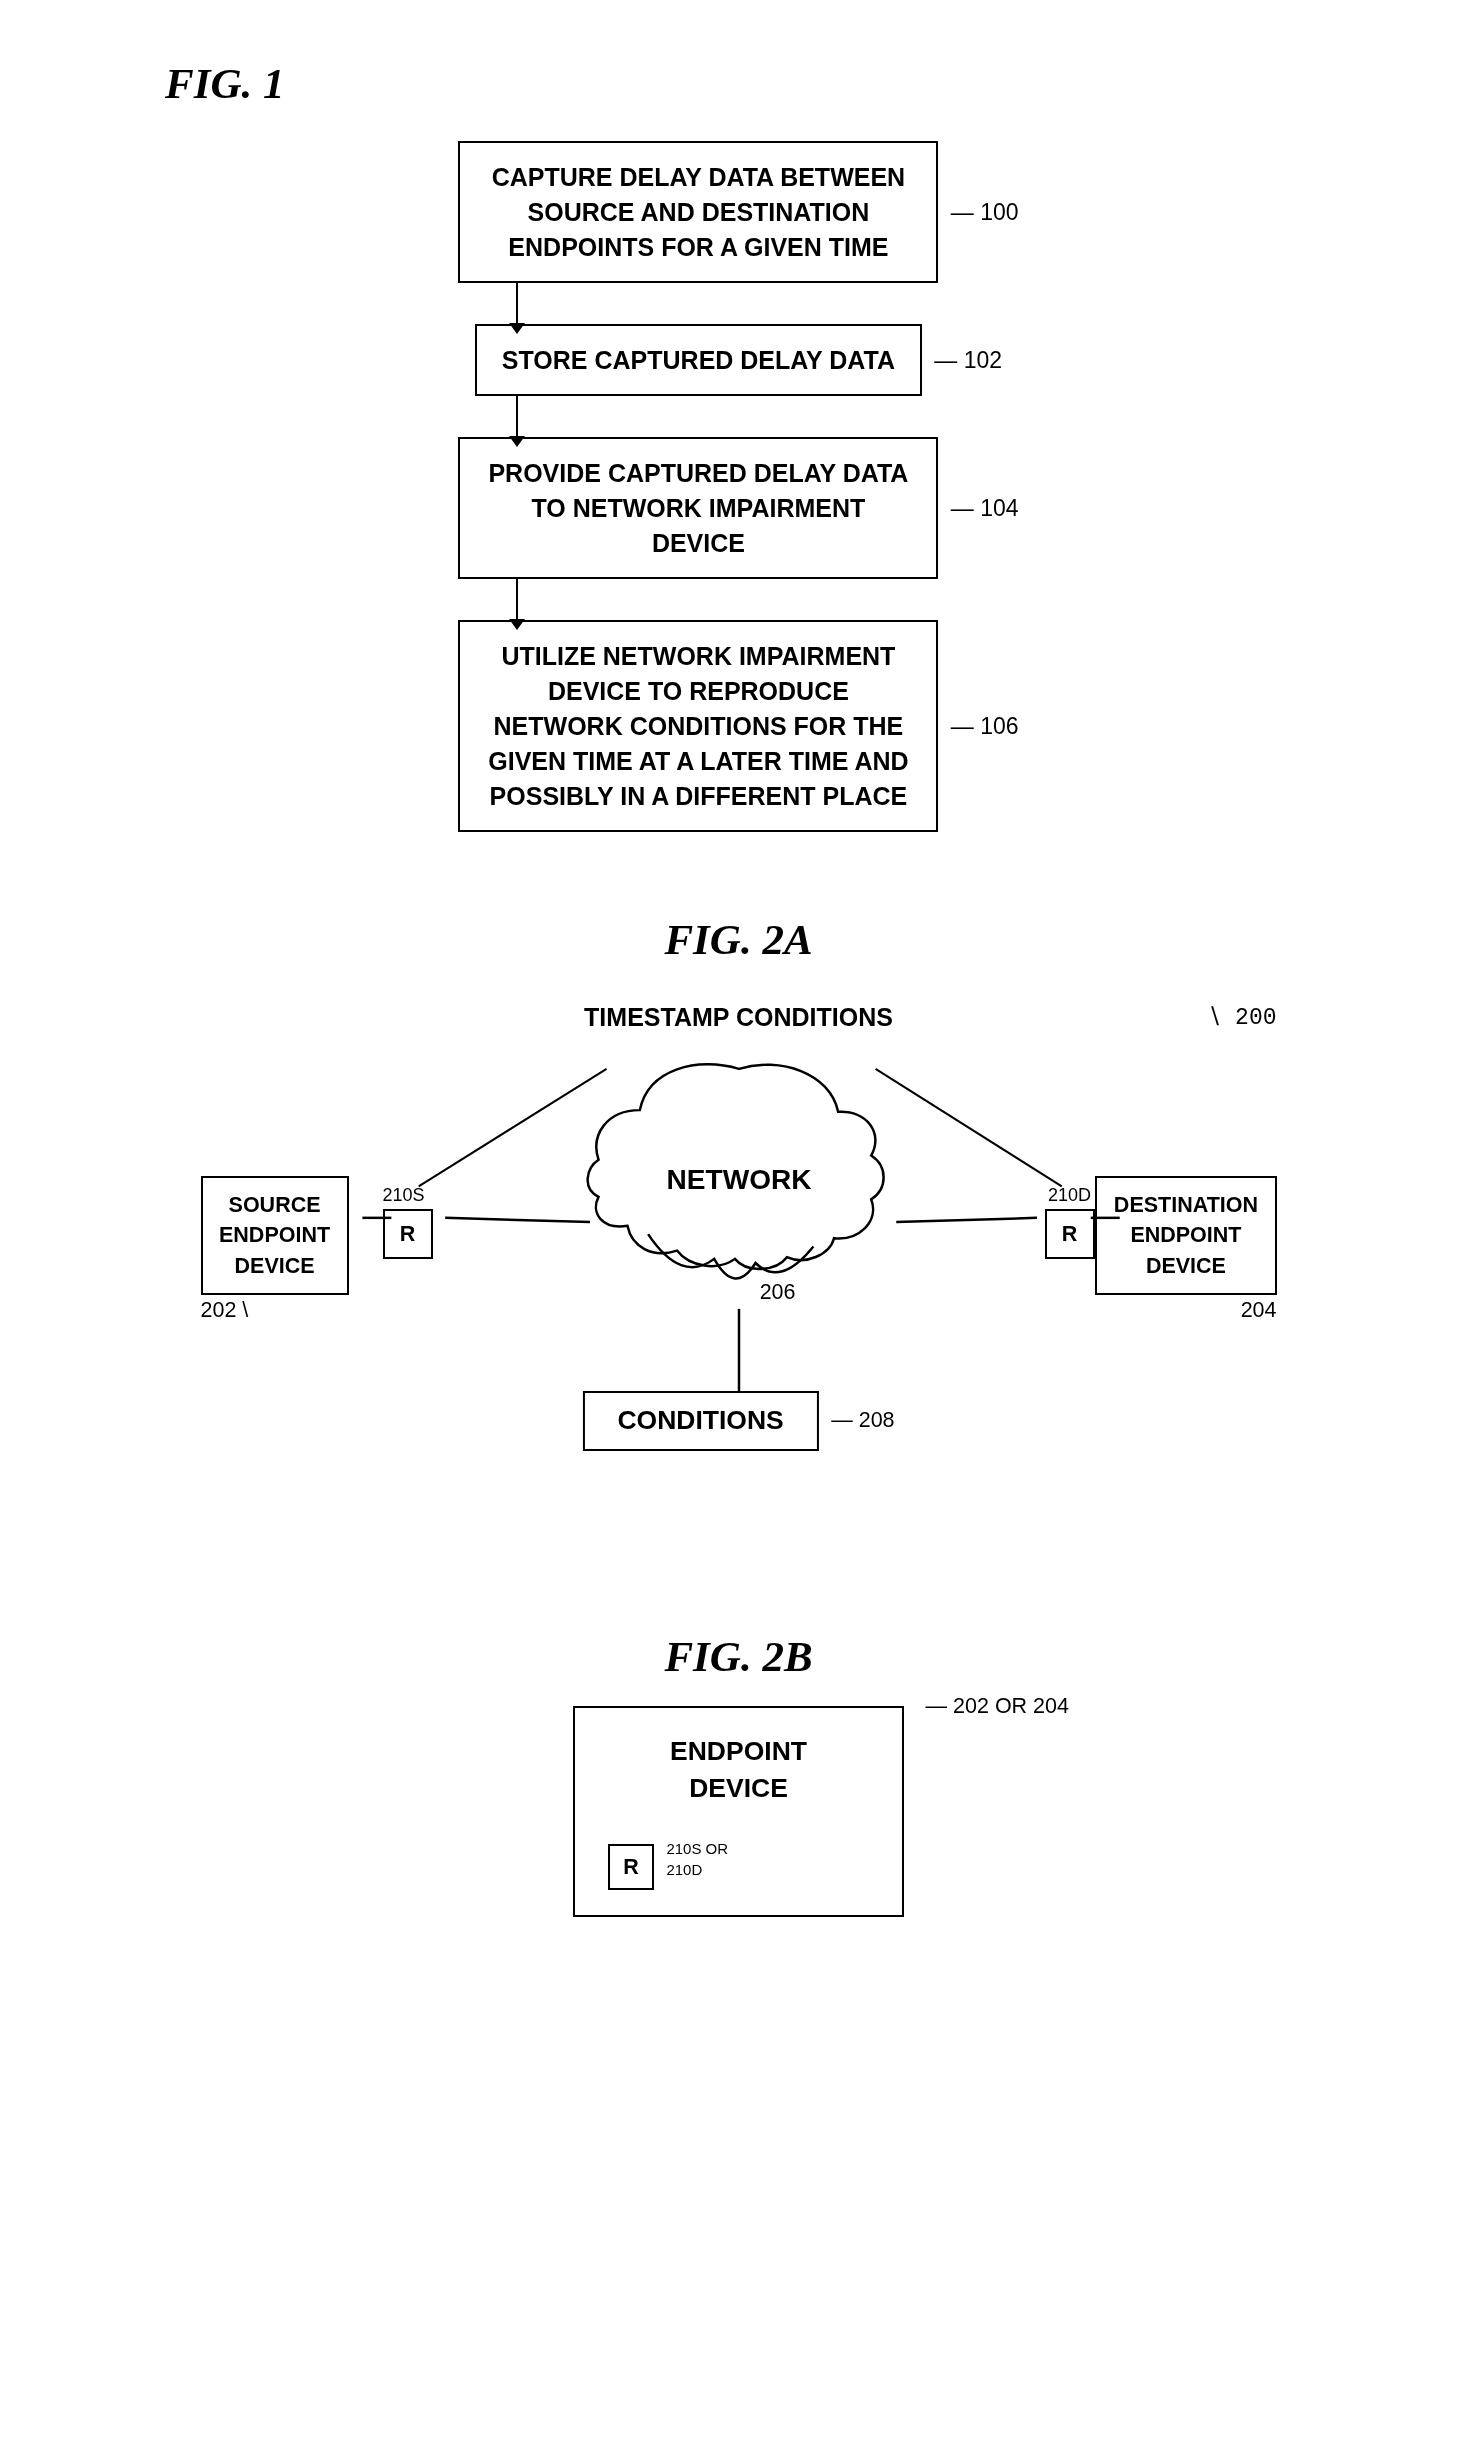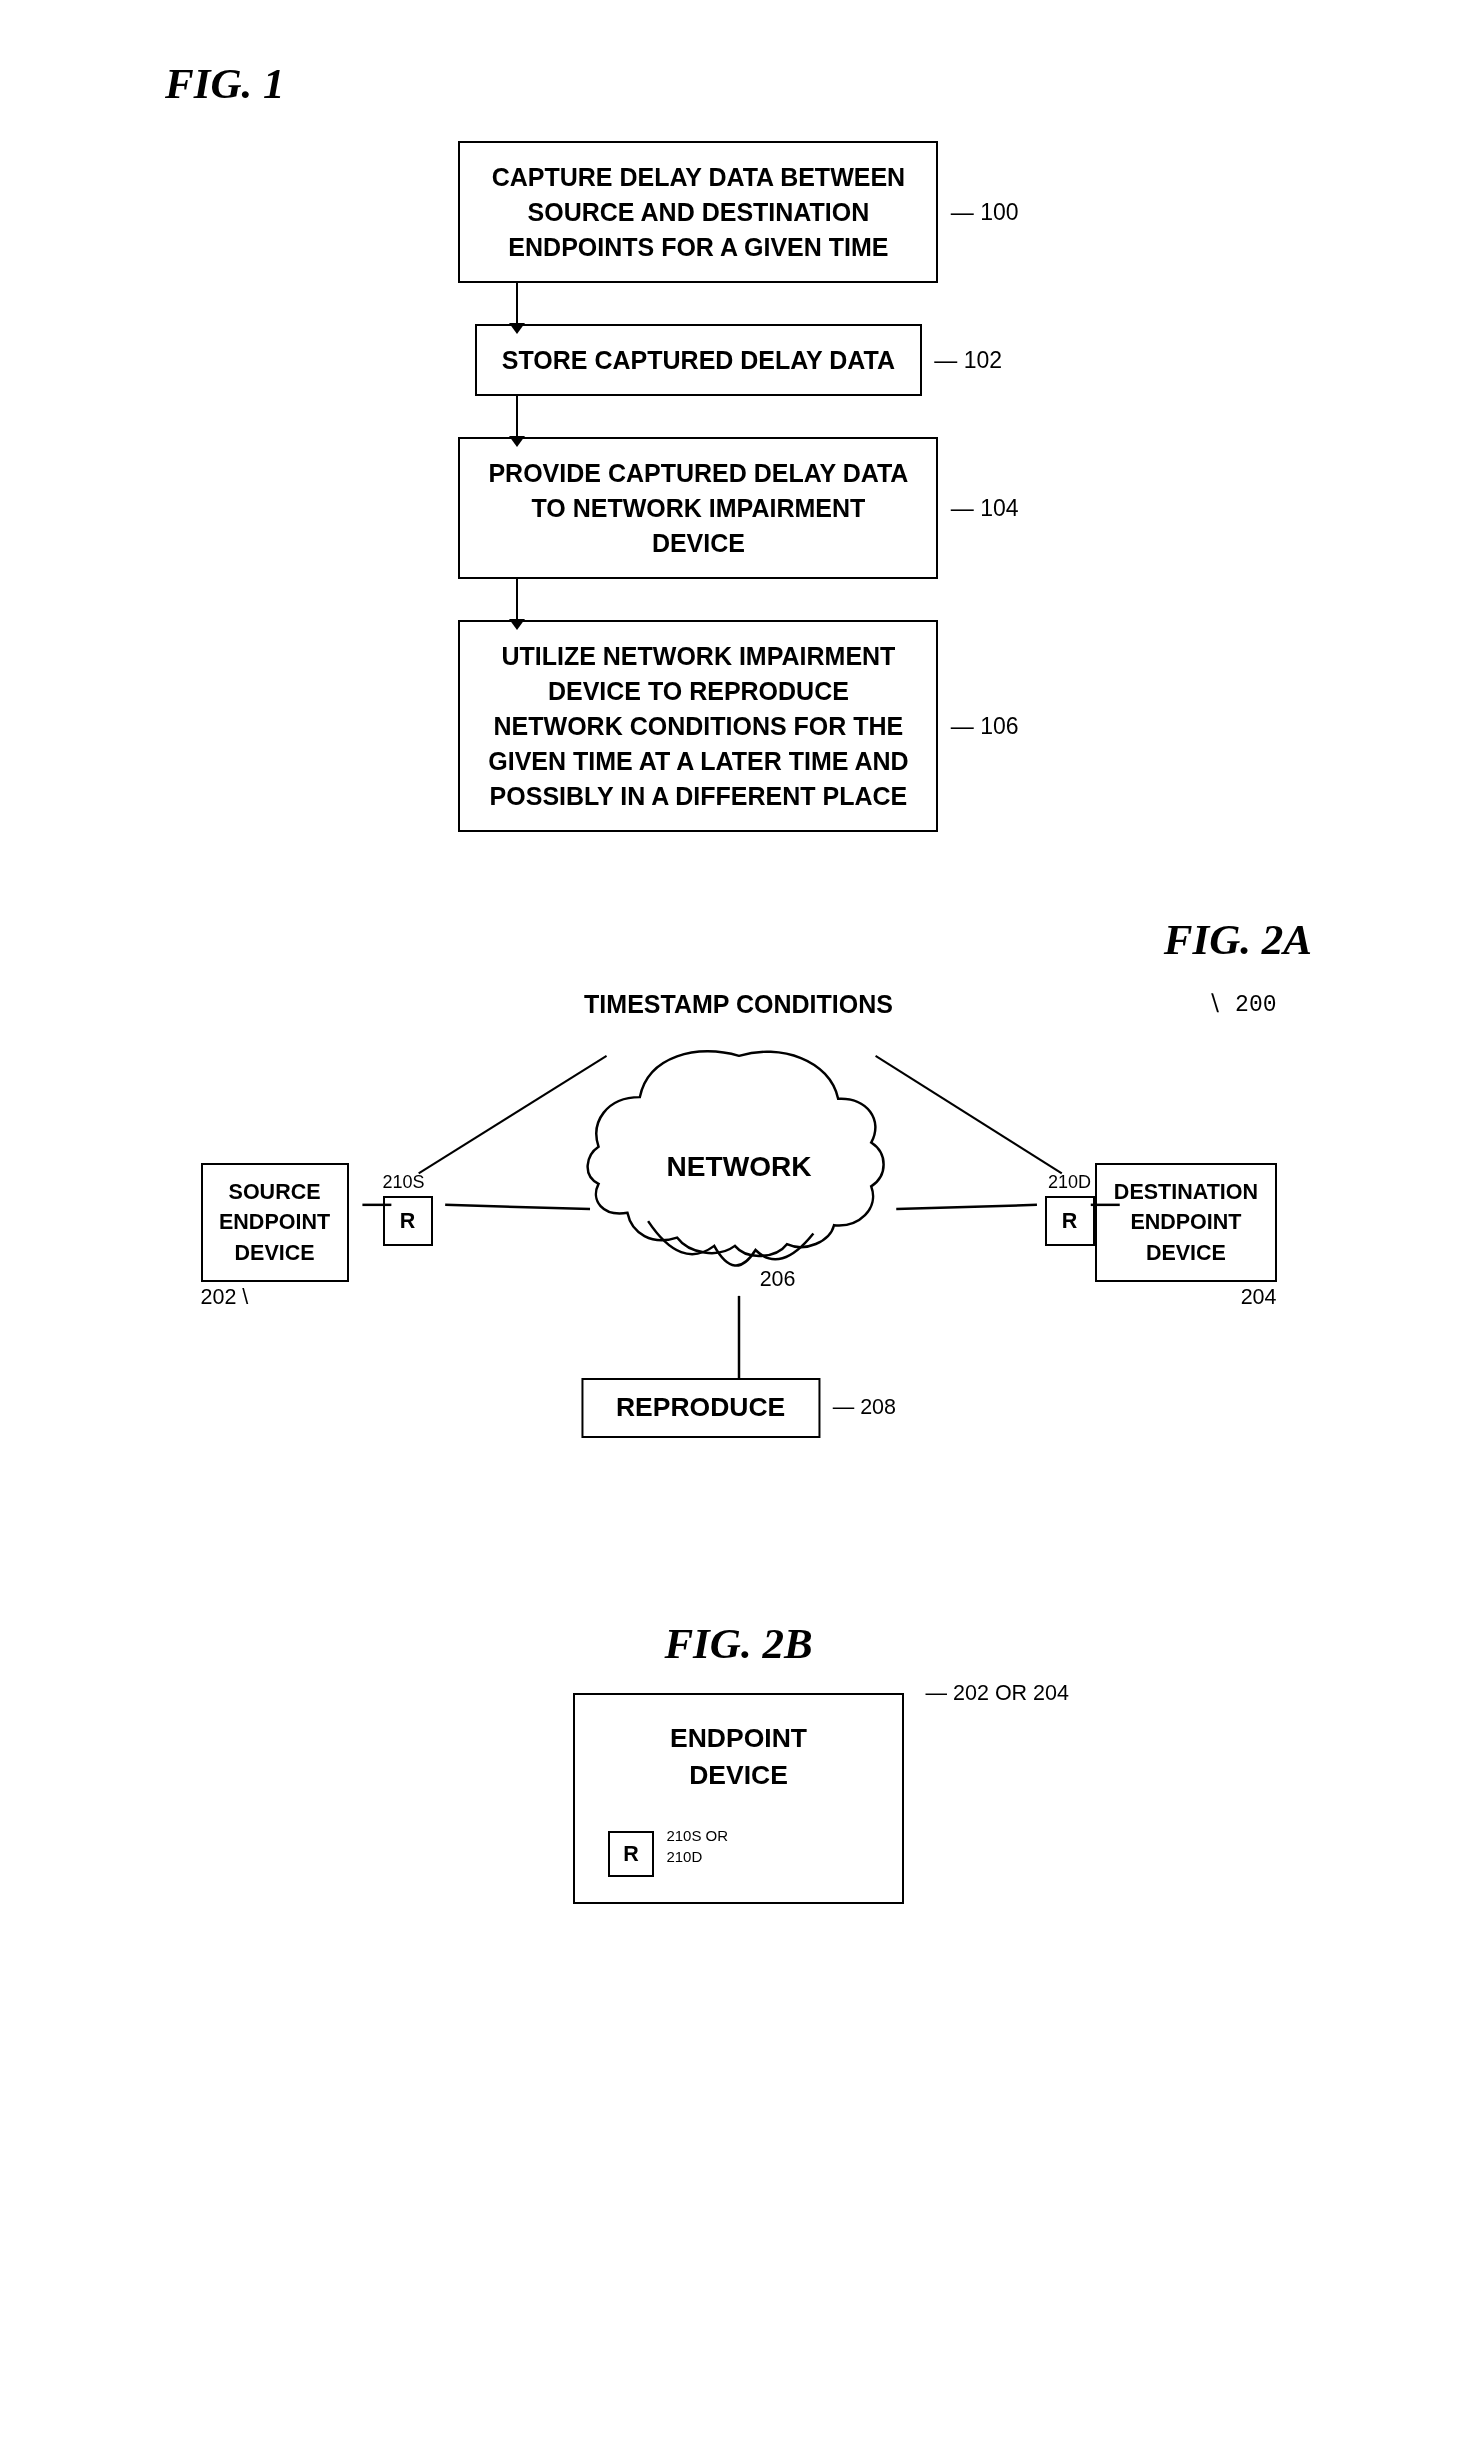--- a/index.html
+++ b/index.html
@@ -235,21 +235,21 @@
         </div>
         <span class="ref-num">
           — <span>106</span>
         </span>
       </div>
 
     </div>
   </div>
 
   <div class="fig2a-section">
-    <div style="text-align:right; margin-bottom: 9px;">
+    <div style="text-align:center; margin-bottom: 22px;">
       <span class="fig-title">FIG.  2A</span>
     </div>
 
     <div style="position: relative; width: 1076px; margin: 0 auto; height: 563px;">
 
       <div style="position:absolute; top: 16.5px; right: 0px; font-size:23px;">
         ∖ <span>200</span>
       </div>
 
       <div style="position:absolute; top:16.5px; left:50%; transform:translateX(-50%); font-size:25px; font-weight:bold; font-family:Arial,sans-serif; white-space:nowrap;">TIMESTAMP CONDITIONS</div>
@@ -325,21 +325,21 @@
         <line x1="263" y1="242" x2="490" y2="100" stroke="black" stroke-width="2.5"></line>
 
         <line x1="1040" y1="242" x2="815" y2="100" stroke="black" stroke-width="2.5"></line>
 
         <line x1="650" y1="390" x2="650" y2="490" stroke="black" stroke-width="3"></line>
       </svg>
 
       <div style="position:absolute; top:405px; left:50%; transform:translateX(-50%);">
         <div style="display:flex; align-items:center; gap:12.4px;">
           <div class="controller-box">
-            <span>REPRODUCE</span>
+            <span>CONDITIONS</span>
           </div>
           <span style="font-size:21.5px; font-family:Arial,sans-serif;">
             — <span>208</span>
           </span>
         </div>
       </div>
 
     </div>
   </div>
 

